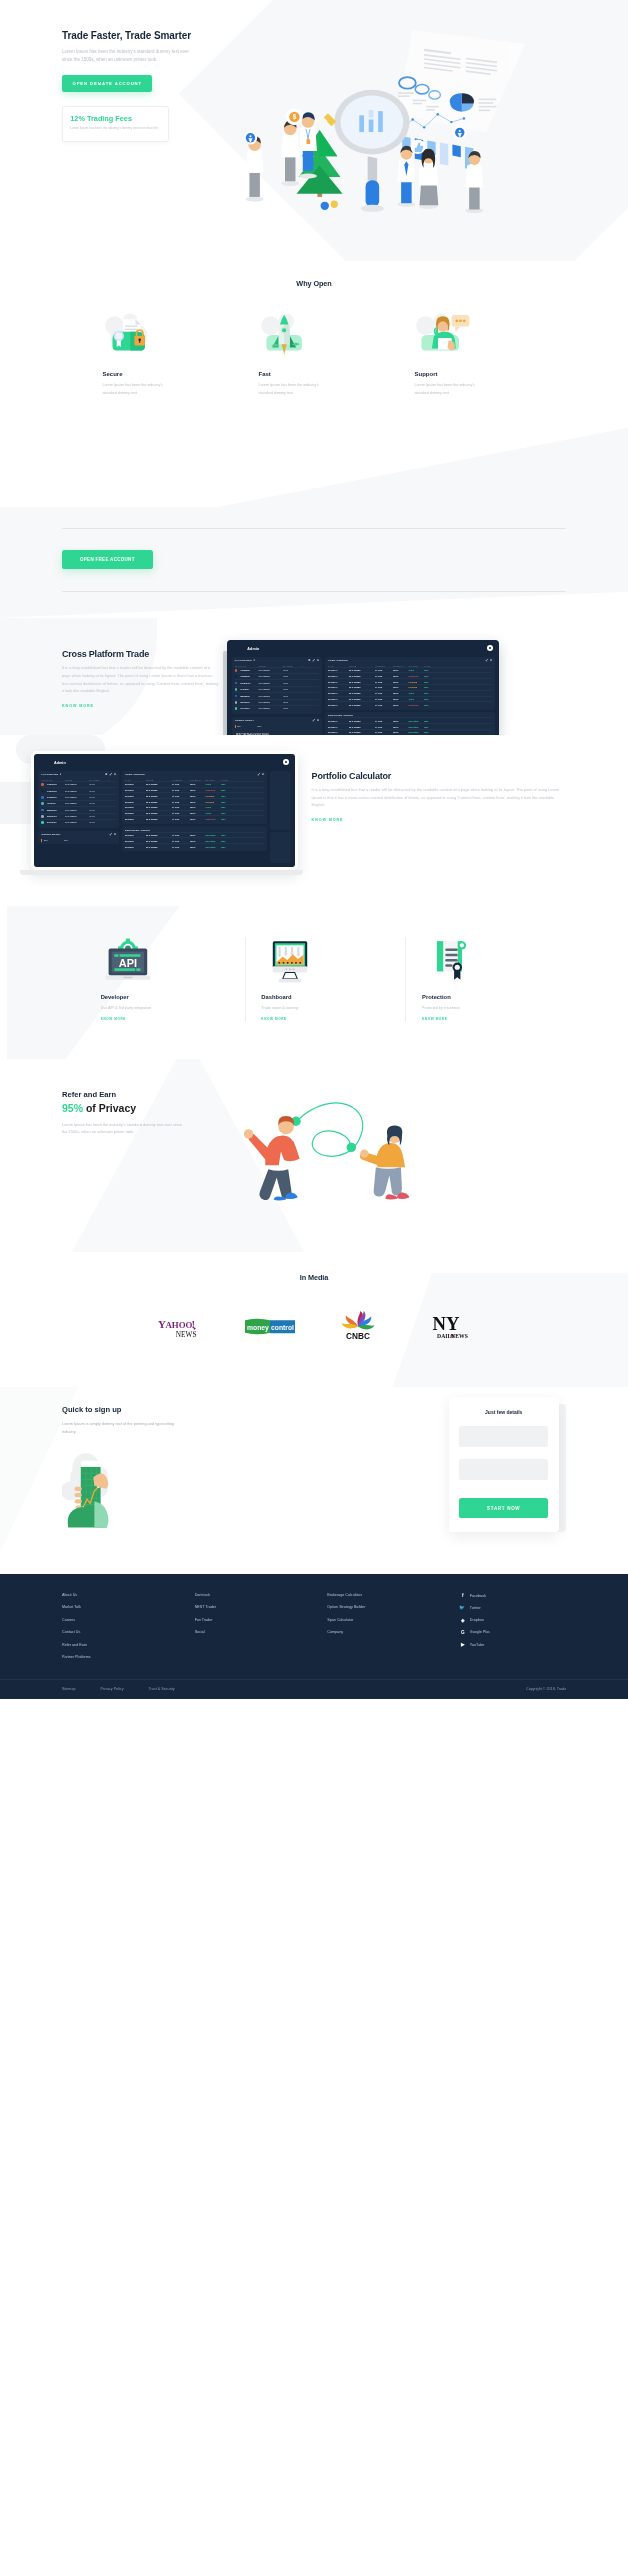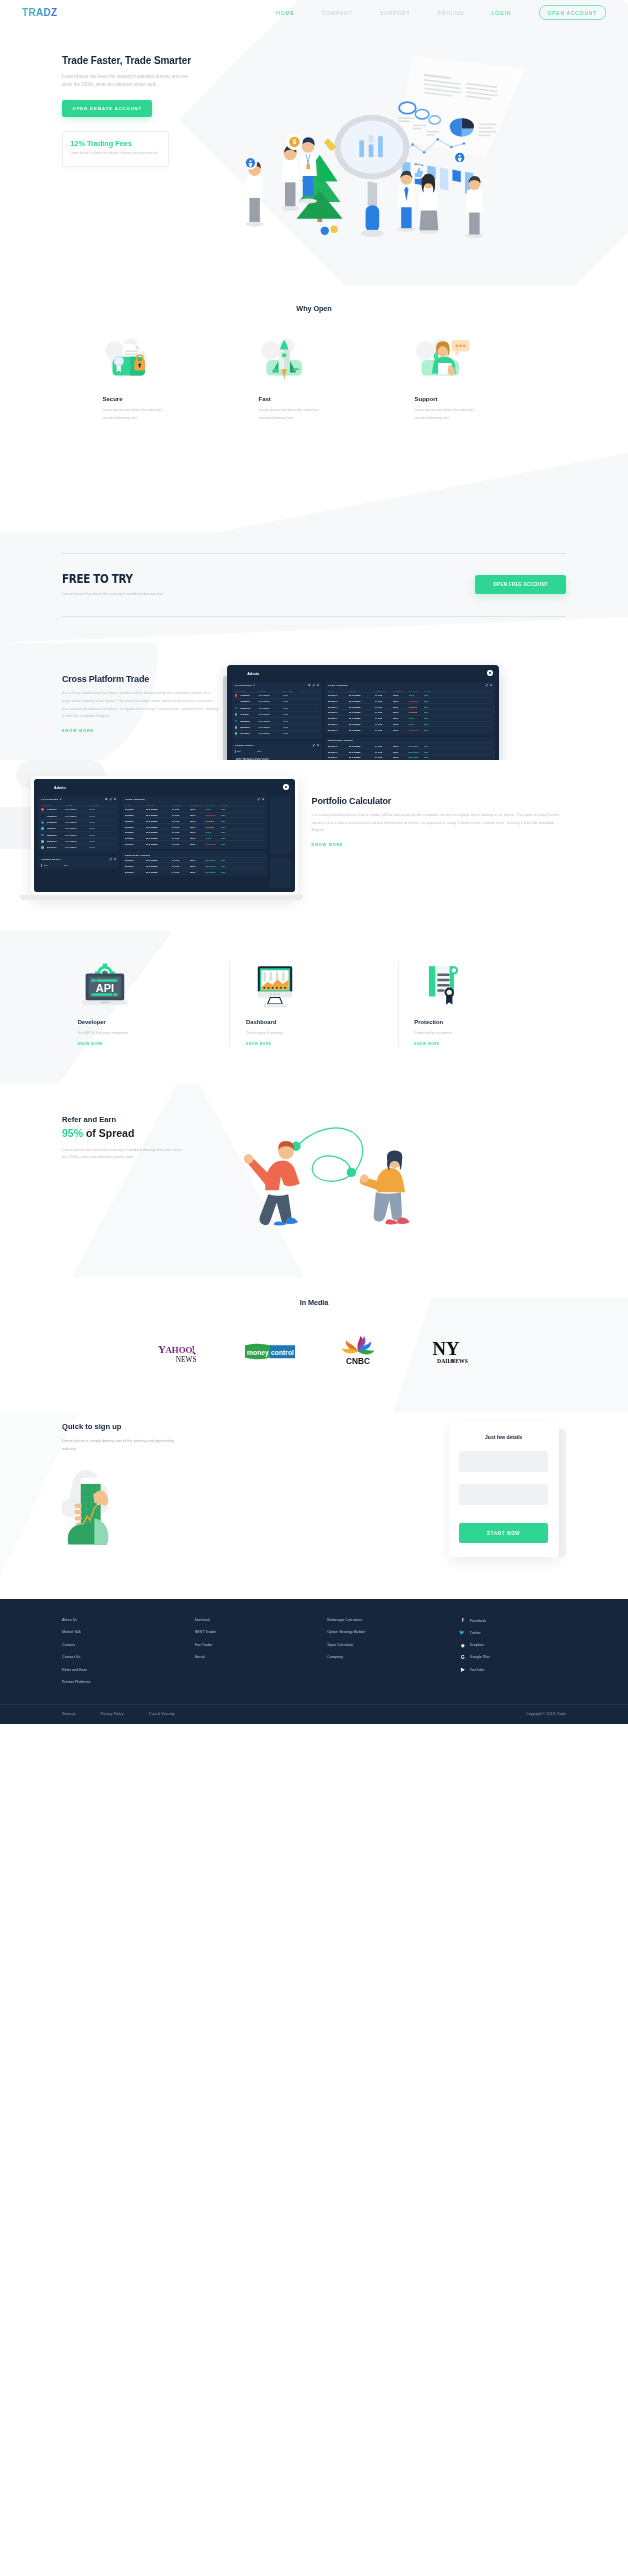--- a/index.html
+++ b/index.html
@@ -112,21 +112,21 @@
   .port-blob2{position:absolute;left:0px;top:47px;width:58px;height:42px;border-radius:0 21px 21px 0;background:#f4f5f6;}
   .port-inner{display:flex;position:relative;z-index:2;padding:0 62px 0 31px;gap:13.6px;}
   .laptop{width:267px;position:relative;}
   .laptop-screen{background:#fff;border:3.1px solid #fff;border-radius:5.2px;
      box-shadow:0 5.2px 13.6px rgba(20,35,55,.13);overflow:hidden;}
   .laptop-base{width:283px;height:4.7px;background:#e9ebed;border-radius:0 0 3.7px 3.7px;margin:0 auto;
      position:relative;left:-11px;}
   .port-right{flex:1;padding-top:20px;}
 
   
-  .feat{position:relative;padding:31px 0 37px 0;background:#fff;overflow:hidden;}
+  .feat{position:relative;padding:31px 0 37px 16px;background:#fff;overflow:hidden;margin-left:7px;}
   .feat-wedge{position:absolute;left:-31px;top:-21px;width:220px;height:241px;background:#f7f8f9;
     clip-path:polygon(0 0,100% 0,18% 100%,0 100%);}
   .feat-grid{position:relative;z-index:2;display:flex;padding:0 62px;}
   .feat-col{flex:1;padding:0 15.7px;position:relative;}
   .feat-col + .feat-col{border-left:0.5px solid #eceff1;}
   .feat-art{height:48px;position:relative;}
   .feat-name{font-size:5.8px;font-weight:bold;color:#16263c;margin-top:9.4px;}
   .feat-text{font-size:3.7px;line-height:1.9;color:#b9bec4;margin-top:4.7px;width:55px;}
   .feat-know{display:inline-block;margin-top:4.7px;font-size:3.1px;letter-spacing:0.6px;color:#2fd693;font-weight:bold;text-decoration:none;}
 
@@ -147,21 +147,21 @@
   .media-wedge{position:absolute;right:-21px;top:21px;width:293px;height:220px;background:#f8f9fa;
     clip-path:polygon(26% 0,100% 0,100% 100%,0 100%);}
   .media-logos{position:relative;z-index:2;display:flex;justify-content:center;align-items:center;
     gap:41px;margin-top:32px;}
   .logo-box{height:26px;display:flex;align-items:center;justify-content:center;}
 
   
   .signup{position:relative;padding:10.5px 0 42px 0;background:#fff;overflow:hidden;}
   .signup-wedge{position:absolute;left:-15.7px;top:-21px;width:189px;height:220px;background:#fafbfb;
     clip-path:polygon(0 0,55% 0,0 100%);}
-  .signup-inner{position:relative;z-index:2;display:flex;padding:0 62px;}
+  .signup-inner{position:relative;z-index:2;display:flex;padding:0 62px;align-items:flex-end;}
   .signup-left{width:220px;}
   .signup-title{font-size:7.6px;font-weight:bold;color:#16263c;}
   .signup-text{font-size:3.9px;line-height:1.9;color:#a9aeb4;margin-top:6.3px;width:120px;}
   .signup-art{margin-top:18px;position:relative;height:79px;width:120px;}
   .form-wrap{flex:1;display:flex;justify-content:flex-end;position:relative;}
   .form-shadow{position:absolute;right:0px;top:7.3px;width:110px;height:128px;background:#f2f3f4;border-radius:3.7px;}
   .form-card{position:relative;width:110px;background:#fff;border-radius:3.7px;padding:11.5px 10.5px 13.6px 10.5px;
     box-shadow:0 4.2px 13.6px rgba(0,0,0,.07);right:7.3px;}
   .form-title{text-align:center;font-size:5px;font-weight:bold;color:#16263c;}
   .form-field{height:21px;background:#f0f1f2;border-radius:2.6px;margin-top:11.5px;border:none;width:100%;}
@@ -181,31 +181,20 @@
   .fbar-links{display:flex;gap:25px;}
   .fbar-links a{font-size:3.7px;color:#8d99a8;text-decoration:none;}
   .copyright{margin-left:auto;font-size:3.7px;color:#8d99a8;}
   svg{display:block;}
 </style>
 </head>
 <body>
 
 <div class="page">
 
-  <div class="nav">
-    <div class="logo">TRADZ</div>
-    <div class="nav-links">
-      <a class="nav-link active" href="#">HOME</a>
-      <a class="nav-link" href="#">COMPANY</a>
-      <a class="nav-link" href="#">SUPPORT</a>
-      <a class="nav-link" href="#">PRICING</a>
-      <a class="nav-link login" href="#">LOGIN</a>
-      <button class="nav-btn">OPEN ACCOUNT</button>
-    </div>
-  </div>
 
   <div class="hero">
     <div class="hero-bgshape"></div>
     <div class="hero-inner">
       <div class="hero-left">
         <div class="hero-title">Trade Faster, Trade Smarter</div>
         <div class="hero-sub">Lorem Ipsum has been the industry's standard dummy text ever since the 1500s, when an unknown printer took.</div>
         <button class="btn-primary">OPEN DEMATE ACCOUNT</button>
         <div class="fee-card">
           <div class="fee-title">12% Trading Fees</div>
@@ -460,24 +449,20 @@
         <div class="why-text">Lorem Ipsum has been the industry's standard dummy text</div>
       </div>
     </div>
   </div>
 
   <div class="wedge"></div>
 
   <div class="free">
     <div class="free-rule"></div>
     <div class="free-inner">
-      <div class="free-left">
-        <div class="free-title">FREE TO TRY</div>
-        <div class="free-sub">Lorem Ipsum has been the industry's standard dummy text</div>
-      </div>
       <button class="btn-free">OPEN FREE ACCOUNT</button>
     </div>
     <div class="free-rule"></div>
     <div class="free-tail"></div>
   </div>
 
   <div class="cross">
     <div class="cross-blob"></div>
     <div class="cross-inner">
       <div class="cross-left">
@@ -1001,21 +986,21 @@
       </div>
     </div>
   </div>
 
   <div class="refer">
     <div class="refer-wedge"></div>
     <div class="refer-inner">
       <div class="refer-left">
         <div class="refer-t1">Refer and Earn</div>
         <div class="refer-t2">
-          <b>95%</b><span> of Spread</span>
+          <b>95%</b><span> of Privacy</span>
         </div>
         <div class="refer-text">Lorem Ipsum has been the industry's standard dummy text ever since the 1500s, when an unknown printer took.</div>
       </div>
       <div class="refer-art">
         <svg width="225" height="120" viewBox="0 0 430 230">
           <path d="M150 58 C 215 -5, 300 30, 268 95 C 245 145, 165 130, 180 95 C 192 66, 250 78, 252 108" fill="none" stroke="#2fd693" stroke-width="2.2"></path>
           <circle cx="147" cy="60" r="9" fill="#2fd693"></circle>
           <circle cx="253" cy="110" r="9" fill="#2fd693"></circle>
 
           <g>

